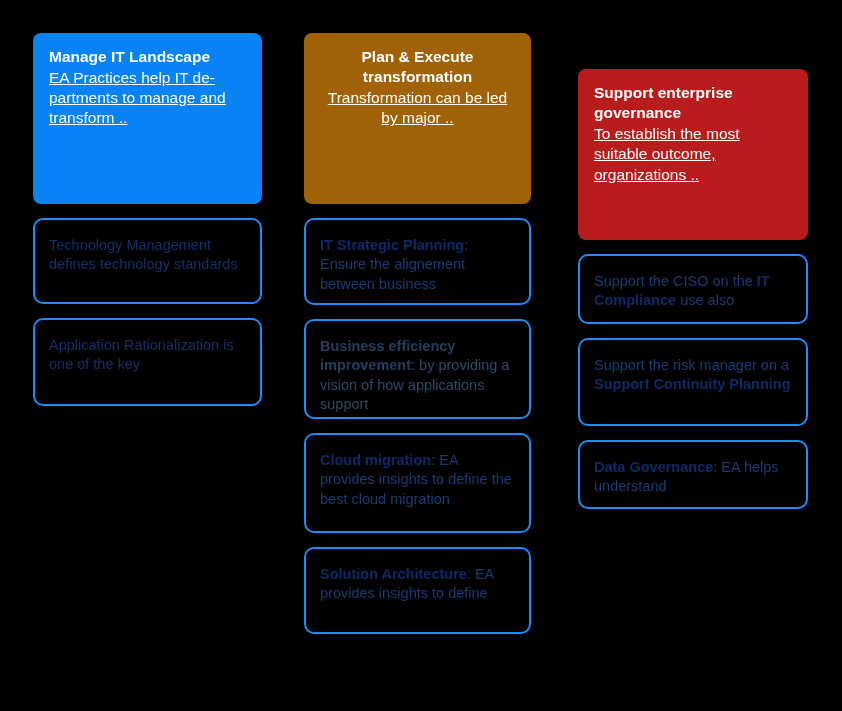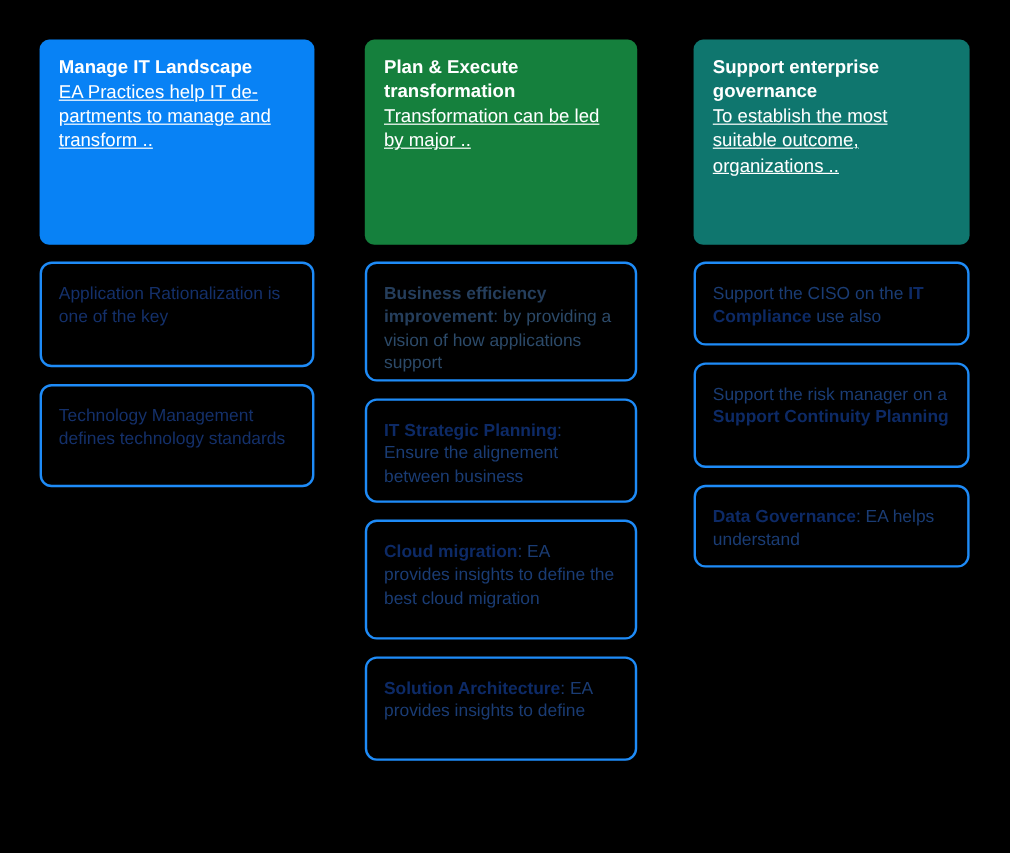--- a/index.html
+++ b/index.html
@@ -10,22 +10,22 @@
   .col{position:absolute;top:33px;}
   .col-1{left:33px;width:229px;}
   .col-2{left:304px;width:227px;}
   .col-3{left:578px;width:230px;}
 
   .hdr{
     height:171px;border-radius:8px;box-sizing:border-box;
     padding:14px 16px;margin-bottom:14px;color:#fff;
   }
   .hdr-bright{background:#0882F5;}
-  .hdr-navy{background:#15803d;}
-  .hdr-slate{background:#0f766e;}
+  .hdr-navy{background:#a16207;text-align:center;}
+  .hdr-slate{background:#b91c1c;margin-top:36px;}
   .hdr-title{font-weight:700;font-size:15.5px;line-height:1.3;}
   .hdr-body{font-size:15.5px;line-height:1.3;margin-top:1px;text-decoration:underline;}
 
   .card{
     border:2px solid #1E8BF7;border-radius:10px;box-sizing:border-box;
     padding:16px 13px 8px 14px;margin-bottom:14px;background:transparent;
   }
   .h69{height:69px}.h70{height:70px}.h73{height:73px}.h86{height:86px}
   .h87{height:87px}.h88{height:88px}.h100{height:100px}
 
@@ -38,38 +38,38 @@
 </head>
 <body>
 
 <div class="stage">
 
   <section class="col col-1">
     <div class="hdr hdr-bright">
       <div class="hdr-title">Manage IT Landscape</div>
       <div class="hdr-body">EA Practices help IT de-partments to manage and transform ..</div>
     </div>
+    <div class="card h86">
+      <p class="card-text"><span>Technology Management defines technology standards</span></p>
+    </div>
     <div class="card h88">
       <p class="card-text"><span>Application Rationalization is one of the key</span></p>
-    </div>
-    <div class="card h86">
-      <p class="card-text"><span>Technology Management defines technology standards</span></p>
     </div>
   </section>
 
   <section class="col col-2">
     <div class="hdr hdr-navy">
       <div class="hdr-title">Plan &amp; Execute transformation</div>
       <div class="hdr-body">Transformation can be led by major ..</div>
     </div>
+    <div class="card h87">
+      <p class="card-text"><span class="b">IT Strategic Planning</span><span>: Ensure the alignement between business</span></p>
+    </div>
     <div class="card h100 muted">
       <p class="card-text"><span class="b">Business efficiency improvement</span><span>: by providing a vision of how applications support</span></p>
-    </div>
-    <div class="card h87">
-      <p class="card-text"><span class="b">IT Strategic Planning</span><span>: Ensure the alignement between business</span></p>
     </div>
     <div class="card h100">
       <p class="card-text"><span class="b">Cloud migration</span><span>: EA provides insights to define the best cloud migration</span></p>
     </div>
     <div class="card h87">
       <p class="card-text"><span class="b">Solution Architecture</span><span>: EA provides insights to define</span></p>
     </div>
   </section>
 
   <section class="col col-3">

